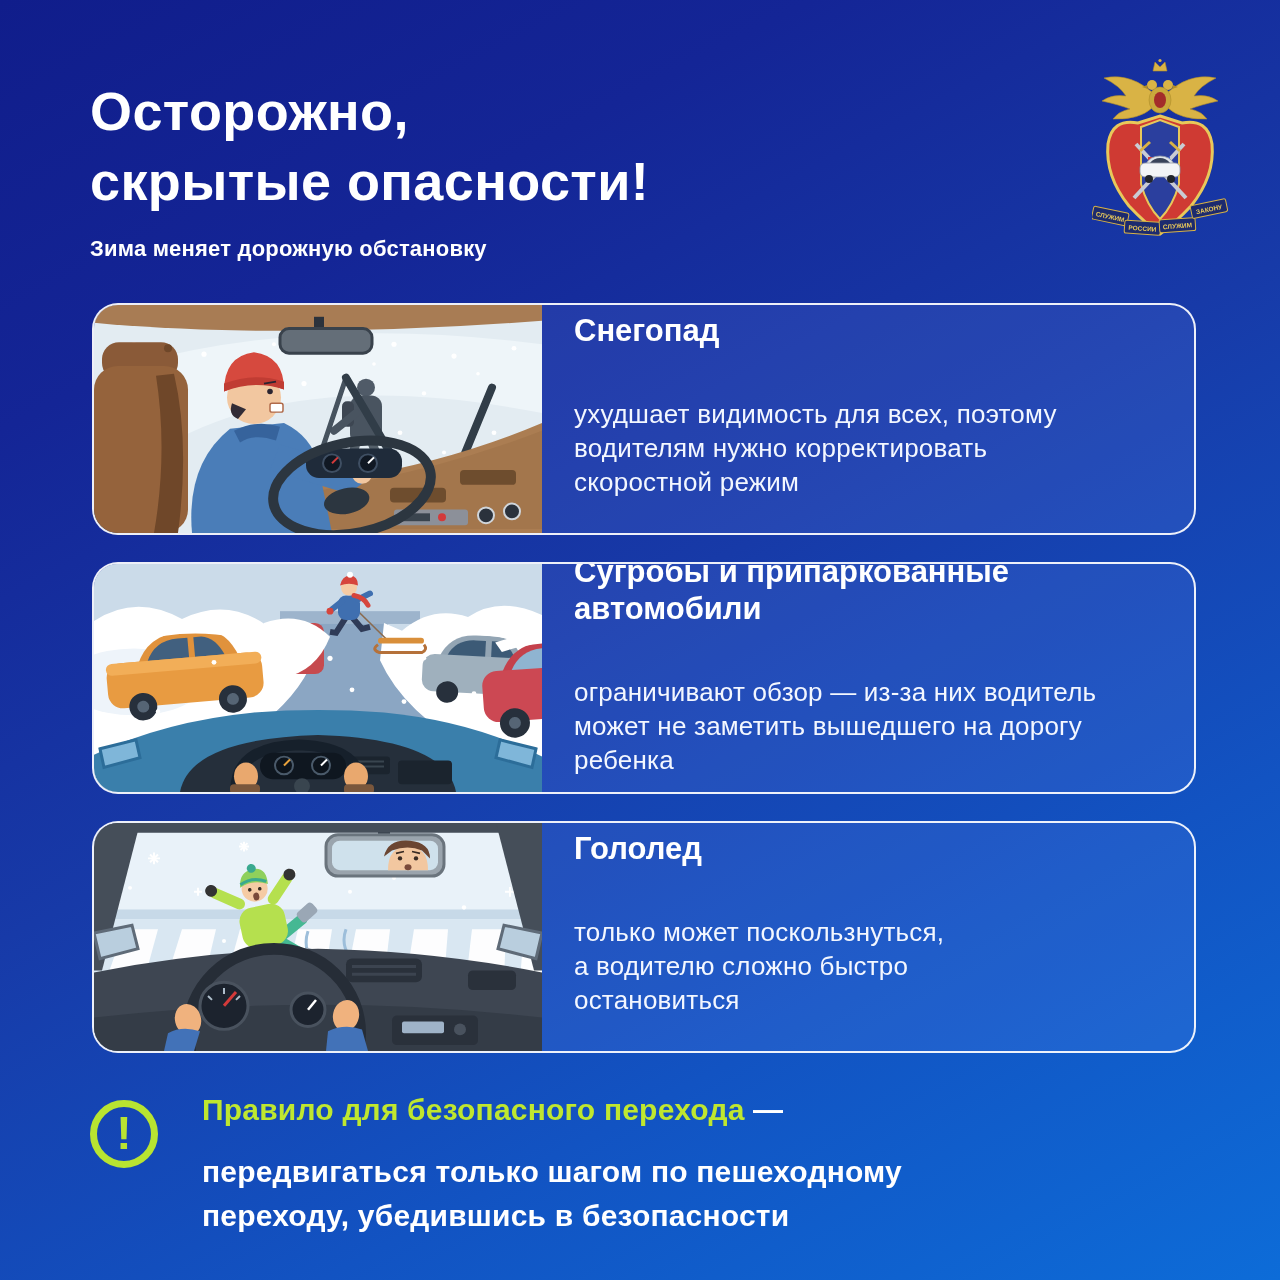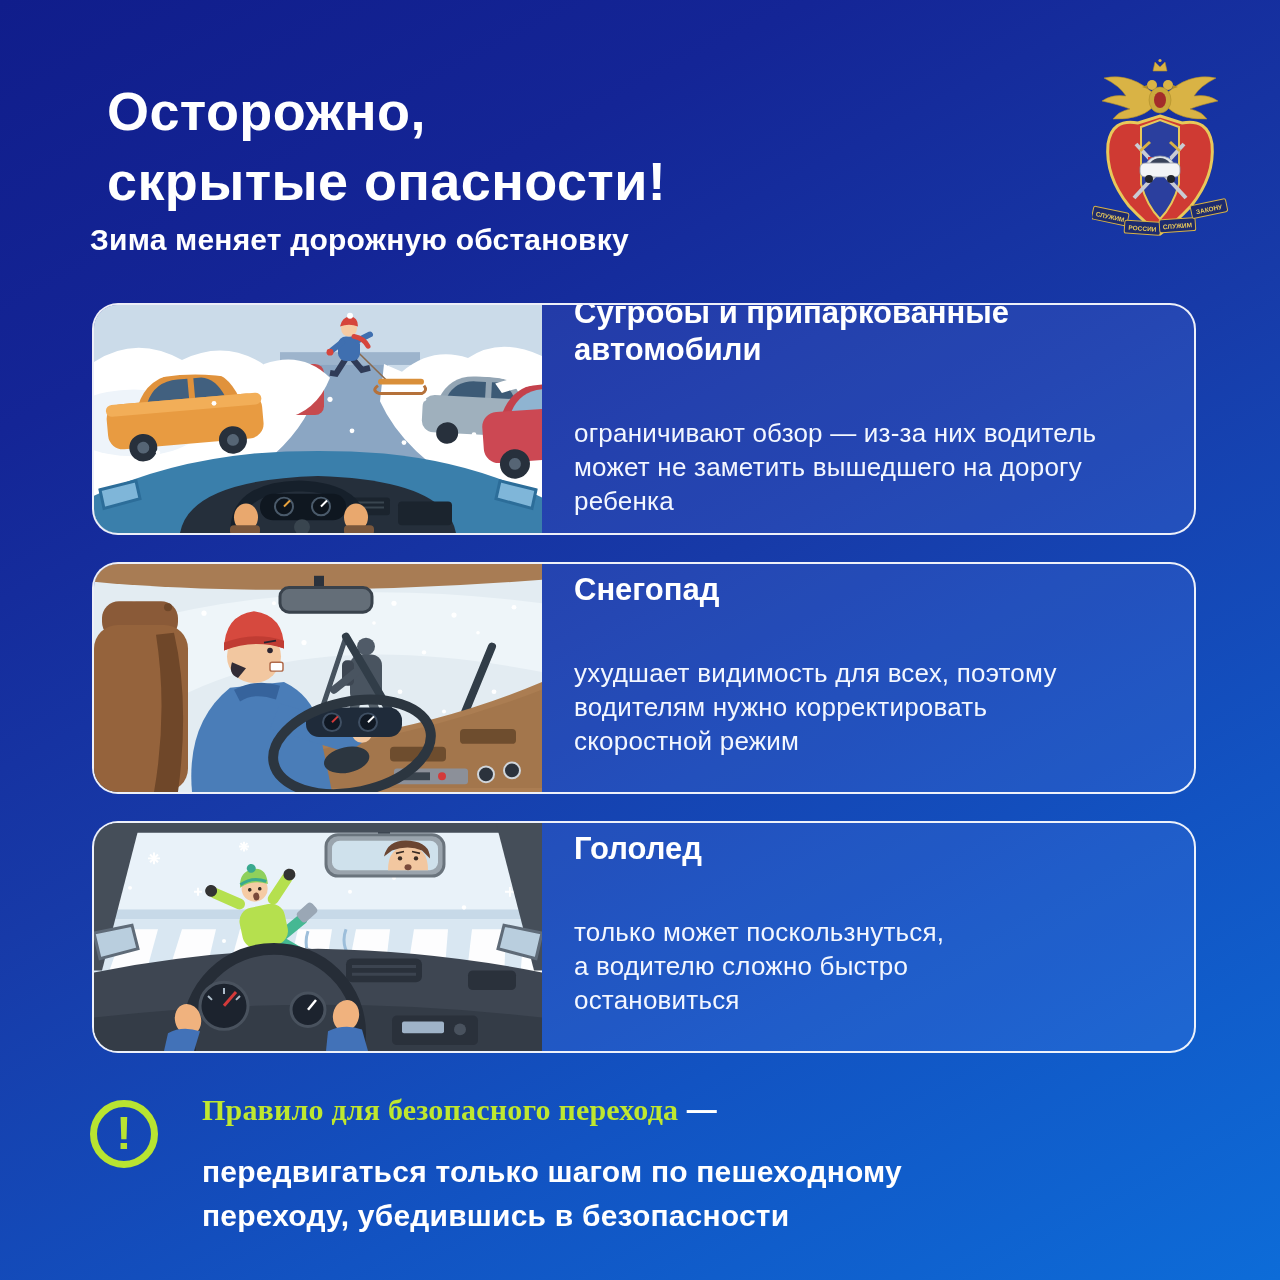--- a/index.html
+++ b/index.html
@@ -3,45 +3,45 @@
 <meta charset="utf-8">
 <style>
   html,body{margin:0;padding:0;}
   body{
     width:1280px;height:1280px;position:relative;overflow:hidden;
     background:linear-gradient(152deg,#101d8b 0%,#142596 22%,#173aa8 48%,#1253c2 74%,#0d6cd8 100%);
     font-family:"Liberation Sans",sans-serif;color:#ffffff;
   }
   .title{
     position:absolute;left:90px;top:76px;font-size:54px;font-weight:bold;
-    line-height:1.3;white-space:pre-line;letter-spacing:.4px;margin-left:17px;
+    line-height:1.3;white-space:pre-line;letter-spacing:.4px;
   }
   .subtitle{
-    position:absolute;left:90px;top:223px;font-size:30px;font-weight:bold;letter-spacing:.2px;
+    position:absolute;left:90px;top:236px;font-size:22px;font-weight:bold;letter-spacing:.2px;
   }
   .emblem{position:absolute;left:1092px;top:56px;width:136px;height:188px;}
   .emblem svg{display:block;width:100%;height:100%;}
   .cards{position:absolute;left:92px;top:303px;width:1104px;display:flex;flex-direction:column;gap:27px;}
   .card{
     height:232px;border:2px solid rgba(255,255,255,.92);border-radius:26px;
     display:flex;overflow:hidden;background:rgba(130,165,255,.13);box-sizing:border-box;
   }
   .card-illustration{width:448px;flex:none;background:#cbdbe9;}
   .card-illustration svg{display:block;width:100%;height:100%;}
   .card-text{flex:1;padding:6px 38px 6px 32px;display:flex;flex-direction:column;justify-content:center;}
   .card-heading{font-size:31px;font-weight:bold;line-height:1.22;white-space:pre-line;margin:0 0 22px;}
   .card-body{font-size:26px;line-height:1.3;white-space:pre-line;color:#f3f7ff;letter-spacing:.2px;}
   .footer{position:absolute;left:90px;top:1088px;display:flex;gap:44px;align-items:flex-start;}
   .warning-icon{
     width:68px;height:68px;box-sizing:border-box;border:7px solid #b8e431;border-radius:50%;
     flex:none;margin-top:12px;display:flex;align-items:center;justify-content:center;
   }
   .warning-icon span{color:#b8e431;font-size:46px;font-weight:bold;line-height:1;transform:translateY(-1px);}
   .footer-text{font-size:30px;font-weight:bold;line-height:1.47;letter-spacing:.2px;}
-  .footer-text .green{color:#bfe72f;font-family:Liberation Serif, serif;}
+  .footer-text .green{color:#bfe72f;}
   .footer-text .rest{white-space:pre-line;margin-top:18px;}
 </style>
 </head>
 <body>
 
 <div class="title">Осторожно,
 скрытые опасности!</div>
 <div class="subtitle">Зима меняет дорожную обстановку</div>
 
 <div class="emblem">
@@ -100,144 +100,20 @@
       </g>
       <g transform="translate(98,150) rotate(-12)">
         <rect width="36" height="13" rx="2" fill="#1c2a6e" stroke="#d9b345" stroke-width="1"></rect>
         <text x="18" y="9.5" text-anchor="middle">ЗАКОНУ</text>
       </g>
     </g>
   </svg>
 </div>
 
 <div class="cards">
-
-  <div class="card">
-    <div class="card-illustration">
-      <svg viewBox="0 0 448 232" preserveAspectRatio="none">
-        <rect width="448" height="232" fill="#cbdbe9"></rect>
-        <rect y="120" width="448" height="112" fill="#dfe9f3"></rect>
-
-        <path d="M210,56 L292,56 C308,112 376,162 448,198 L448,232 L0,232 L0,202 C86,168 194,118 210,56 Z" fill="#8ba6c3"></path>
-        <rect x="186" y="48" width="140" height="13" fill="#9db4cc"></rect>
-
-        <path d="M0,58 Q42,30 88,56 Q132,34 172,62 Q200,76 214,60 L220,96 Q198,152 122,192 Q60,216 0,228 Z" fill="#ffffff"></path>
-        <ellipse cx="60" cy="190" rx="120" ry="46" fill="#ffffff"></ellipse>
-        <ellipse cx="40" cy="120" rx="70" ry="34" fill="#eef4fa"></ellipse>
-
-        <g>
-          <rect x="194" y="60" width="36" height="52" rx="9" fill="#c64a4e"></rect>
-          <path d="M199,70 Q208,60 222,64 L224,80 L200,82 Z" fill="#3f5a77"></path>
-        </g>
-        <path d="M170,60 Q208,46 236,74 Q222,110 188,116 Q160,96 170,60 Z" fill="#ffffff"></path>
-
-        <g transform="translate(14,86) rotate(-5)">
-          <path d="M28,20 Q40,-10 72,-10 L98,-10 Q120,-8 130,20 Z" fill="#e0923c"></path>
-          <path d="M38,17 Q47,-4 70,-4 L80,-4 L80,17 Z" fill="#41607f"></path>
-          <path d="M86,-4 L94,-4 Q108,-2 116,17 L86,17 Z" fill="#41607f"></path>
-          <rect x="-4" y="16" width="156" height="46" rx="15" fill="#e89b41"></rect>
-          <rect x="-4" y="16" width="156" height="12" rx="6" fill="#f2ae58"></rect>
-          <circle cx="30" cy="62" r="14" fill="#27303c"></circle>
-          <circle cx="30" cy="62" r="6" fill="#566575"></circle>
-          <circle cx="120" cy="62" r="14" fill="#27303c"></circle>
-          <circle cx="120" cy="62" r="6" fill="#566575"></circle>
-          <path d="M24,-13 Q72,-26 134,-9 L130,0 Q74,-15 30,-3 Z" fill="#ffffff"></path>
-        </g>
-        <path d="M0,170 Q70,150 150,176 Q100,214 0,226 Z" fill="#ffffff"></path>
-
-        <path d="M448,52 Q406,32 374,54 Q338,42 308,68 L290,60 L286,98 Q310,152 382,192 Q418,210 448,220 Z" fill="#ffffff"></path>
-        <ellipse cx="400" cy="196" rx="110" ry="44" fill="#ffffff"></ellipse>
-
-        <g transform="translate(330,76) rotate(3)">
-          <path d="M16,18 Q26,-6 52,-6 L74,-6 Q92,-4 100,18 Z" fill="#93a5b4"></path>
-          <path d="M24,16 Q32,-1 52,-1 L62,-1 L62,16 Z" fill="#3c5a76"></path>
-          <path d="M68,-1 L74,-1 Q86,1 92,16 L68,16 Z" fill="#3c5a76"></path>
-          <rect x="0" y="15" width="112" height="38" rx="12" fill="#9fb0bd"></rect>
-          <circle cx="26" cy="53" r="11" fill="#27303c"></circle>
-          <circle cx="88" cy="53" r="11" fill="#27303c"></circle>
-          <path d="M14,-9 Q52,-20 102,-7 L100,-1 Q54,-12 18,-2 Z" fill="#ffffff"></path>
-        </g>
-
-        <g transform="translate(386,92) rotate(-4)">
-          <path d="M20,22 Q32,-8 64,-8 L92,-8 Q114,-6 124,22 Z" fill="#c4414c"></path>
-          <path d="M30,19 Q40,-2 64,-2 L76,-2 L76,19 Z" fill="#8fb4d1"></path>
-          <rect x="0" y="18" width="150" height="52" rx="15" fill="#cc4853"></rect>
-          <circle cx="30" cy="72" r="15" fill="#27303c"></circle>
-          <circle cx="30" cy="72" r="6" fill="#566575"></circle>
-          <path d="M16,-11 Q64,-24 128,-9 L124,0 Q66,-13 22,-1 Z" fill="#ffffff"></path>
-        </g>
-
-        <g>
-          <line x1="262" y1="46" x2="292" y2="76" stroke="#8a6a4e" stroke-width="1.6"></line>
-          <g transform="translate(284,72)">
-            <path d="M0,10 Q-7,15 1,18 L44,18 Q50,15 46,10" fill="none" stroke="#b5713a" stroke-width="3"></path>
-            <rect x="0" y="3" width="46" height="6" rx="3" fill="#d98f3a"></rect>
-          </g>
-          <g transform="translate(246,20)">
-            <path d="M6,34 L-4,50 L-10,49" stroke="#2f3b57" stroke-width="6" fill="none"></path>
-            <path d="M12,34 L22,46 L30,44" stroke="#2f3b57" stroke-width="6" fill="none"></path>
-            <rect x="-2" y="12" width="22" height="25" rx="8" fill="#3f6fb0"></rect>
-            <path d="M18,16 L30,10" stroke="#3f6fb0" stroke-width="6" stroke-linecap="round"></path>
-            <path d="M2,18 L-8,26" stroke="#3f6fb0" stroke-width="6" stroke-linecap="round"></path>
-            <circle cx="-10" cy="28" r="3.5" fill="#d6453c"></circle>
-            <circle cx="9" cy="4" r="8" fill="#f5cba4"></circle>
-            <path d="M0,2 Q2,-8 10,-8 Q18,-8 18,2 Q9,-2 0,2 Z" fill="#d6453c"></path>
-            <circle cx="10" cy="-9" r="3" fill="#ffffff"></circle>
-            <path d="M14,12 Q24,14 28,22" stroke="#d6453c" stroke-width="5" fill="none" stroke-linecap="round"></path>
-          </g>
-        </g>
-
-        <g fill="#ffffff">
-          <circle cx="236" cy="96" r="2.6"></circle>
-            <circle cx="258" cy="128" r="2.4"></circle>
-            <circle cx="224" cy="152" r="2.8"></circle>
-          <circle cx="276" cy="168" r="2.4"></circle>
-            <circle cx="196" cy="120" r="2.2"></circle>
-            <circle cx="310" cy="140" r="2.4"></circle>
-          <circle cx="172" cy="150" r="2.4"></circle>
-            <circle cx="246" cy="184" r="2.6"></circle>
-            <circle cx="330" cy="96" r="2.2"></circle>
-          <circle cx="120" cy="100" r="2.4"></circle>
-            <circle cx="380" cy="132" r="2.4"></circle>
-            <circle cx="64" cy="150" r="2.2"></circle>
-          <circle cx="404" cy="64" r="2.2"></circle>
-            <circle cx="150" cy="66" r="2.2"></circle>
-        </g>
-
-        <g>
-          <path d="M0,232 L0,194 Q70,160 160,151 Q224,146 290,151 Q380,160 448,196 L448,232 Z" fill="#3a7fab"></path>
-          <path d="M86,232 Q96,178 224,174 Q352,178 362,232 Z" fill="#252f3b"></path>
-          <rect x="248" y="196" width="48" height="18" rx="3" fill="#1b242e"></rect>
-          <line x1="254" y1="201" x2="290" y2="201" stroke="#39454f" stroke-width="2"></line>
-          <line x1="254" y1="206" x2="290" y2="206" stroke="#39454f" stroke-width="2"></line>
-          <rect x="304" y="200" width="54" height="24" rx="4" fill="#1b242e"></rect>
-          <path d="M142,232 Q140,186 205,184 Q270,186 268,232" stroke="#16202b" stroke-width="11" fill="none"></path>
-          <rect x="166" y="192" width="86" height="27" rx="13" fill="#0f1720"></rect>
-          <circle cx="190" cy="205" r="9" fill="#0d141c" stroke="#4a5a6a" stroke-width="2"></circle>
-          <line x1="190" y1="205" x2="196" y2="199" stroke="#e8a23c" stroke-width="2"></line>
-          <circle cx="227" cy="205" r="9" fill="#0d141c" stroke="#4a5a6a" stroke-width="2"></circle>
-          <line x1="227" y1="205" x2="233" y2="199" stroke="#ffffff" stroke-width="2"></line>
-          <circle cx="208" cy="226" r="8" fill="#39454f"></circle>
-          <ellipse cx="152" cy="216" rx="12" ry="14" fill="#e9a86e"></ellipse>
-          <rect x="136" y="224" width="30" height="10" rx="4" fill="#7a573c"></rect>
-          <ellipse cx="262" cy="216" rx="12" ry="14" fill="#e9a86e"></ellipse>
-          <rect x="250" y="224" width="30" height="10" rx="4" fill="#7a573c"></rect>
-          <path d="M6,188 L42,179 L46,197 L10,207 Z" fill="#7fb6d9" stroke="#2c6d99" stroke-width="3"></path>
-          <path d="M442,188 L406,179 L402,197 L438,207 Z" fill="#7fb6d9" stroke="#2c6d99" stroke-width="3"></path>
-        </g>
-      </svg>
-    </div>
-    <div class="card-text">
-      <h2 class="card-heading">Сугробы и припаркованные
-автомобили</h2>
-      <p class="card-body">ограничивают обзор — из-за них водитель
-может не заметить вышедшего на дорогу
-ребенка</p>
-    </div>
-  </div>
 
   <div class="card">
     <div class="card-illustration">
       <svg viewBox="0 0 448 232" preserveAspectRatio="none">
         <rect width="448" height="232" fill="#e3ecf2"></rect>
         <path d="M60,150 Q200,60 448,110 L448,40 Q220,10 40,60 Z" fill="#eef5f9"></path>
         <path d="M300,190 Q380,140 448,150 L448,200 Z" fill="#d4e2ec"></path>
 
         <g opacity="0.92">
           <circle cx="272" cy="84" r="9" fill="#434f5c"></circle>
@@ -332,20 +208,144 @@
             <ellipse cx="250" cy="198" rx="23" ry="13" fill="#2c3640"></ellipse>
           </g>
         </g>
       </svg>
     </div>
     <div class="card-text">
       <h2 class="card-heading">Снегопад</h2>
       <p class="card-body">ухудшает видимость для всех, поэтому
 водителям нужно корректировать
 скоростной режим</p>
+    </div>
+  </div>
+
+  <div class="card">
+    <div class="card-illustration">
+      <svg viewBox="0 0 448 232" preserveAspectRatio="none">
+        <rect width="448" height="232" fill="#cbdbe9"></rect>
+        <rect y="120" width="448" height="112" fill="#dfe9f3"></rect>
+
+        <path d="M210,56 L292,56 C308,112 376,162 448,198 L448,232 L0,232 L0,202 C86,168 194,118 210,56 Z" fill="#8ba6c3"></path>
+        <rect x="186" y="48" width="140" height="13" fill="#9db4cc"></rect>
+
+        <path d="M0,58 Q42,30 88,56 Q132,34 172,62 Q200,76 214,60 L220,96 Q198,152 122,192 Q60,216 0,228 Z" fill="#ffffff"></path>
+        <ellipse cx="60" cy="190" rx="120" ry="46" fill="#ffffff"></ellipse>
+        <ellipse cx="40" cy="120" rx="70" ry="34" fill="#eef4fa"></ellipse>
+
+        <g>
+          <rect x="194" y="60" width="36" height="52" rx="9" fill="#c64a4e"></rect>
+          <path d="M199,70 Q208,60 222,64 L224,80 L200,82 Z" fill="#3f5a77"></path>
+        </g>
+        <path d="M170,60 Q208,46 236,74 Q222,110 188,116 Q160,96 170,60 Z" fill="#ffffff"></path>
+
+        <g transform="translate(14,86) rotate(-5)">
+          <path d="M28,20 Q40,-10 72,-10 L98,-10 Q120,-8 130,20 Z" fill="#e0923c"></path>
+          <path d="M38,17 Q47,-4 70,-4 L80,-4 L80,17 Z" fill="#41607f"></path>
+          <path d="M86,-4 L94,-4 Q108,-2 116,17 L86,17 Z" fill="#41607f"></path>
+          <rect x="-4" y="16" width="156" height="46" rx="15" fill="#e89b41"></rect>
+          <rect x="-4" y="16" width="156" height="12" rx="6" fill="#f2ae58"></rect>
+          <circle cx="30" cy="62" r="14" fill="#27303c"></circle>
+          <circle cx="30" cy="62" r="6" fill="#566575"></circle>
+          <circle cx="120" cy="62" r="14" fill="#27303c"></circle>
+          <circle cx="120" cy="62" r="6" fill="#566575"></circle>
+          <path d="M24,-13 Q72,-26 134,-9 L130,0 Q74,-15 30,-3 Z" fill="#ffffff"></path>
+        </g>
+        <path d="M0,170 Q70,150 150,176 Q100,214 0,226 Z" fill="#ffffff"></path>
+
+        <path d="M448,52 Q406,32 374,54 Q338,42 308,68 L290,60 L286,98 Q310,152 382,192 Q418,210 448,220 Z" fill="#ffffff"></path>
+        <ellipse cx="400" cy="196" rx="110" ry="44" fill="#ffffff"></ellipse>
+
+        <g transform="translate(330,76) rotate(3)">
+          <path d="M16,18 Q26,-6 52,-6 L74,-6 Q92,-4 100,18 Z" fill="#93a5b4"></path>
+          <path d="M24,16 Q32,-1 52,-1 L62,-1 L62,16 Z" fill="#3c5a76"></path>
+          <path d="M68,-1 L74,-1 Q86,1 92,16 L68,16 Z" fill="#3c5a76"></path>
+          <rect x="0" y="15" width="112" height="38" rx="12" fill="#9fb0bd"></rect>
+          <circle cx="26" cy="53" r="11" fill="#27303c"></circle>
+          <circle cx="88" cy="53" r="11" fill="#27303c"></circle>
+          <path d="M14,-9 Q52,-20 102,-7 L100,-1 Q54,-12 18,-2 Z" fill="#ffffff"></path>
+        </g>
+
+        <g transform="translate(386,92) rotate(-4)">
+          <path d="M20,22 Q32,-8 64,-8 L92,-8 Q114,-6 124,22 Z" fill="#c4414c"></path>
+          <path d="M30,19 Q40,-2 64,-2 L76,-2 L76,19 Z" fill="#8fb4d1"></path>
+          <rect x="0" y="18" width="150" height="52" rx="15" fill="#cc4853"></rect>
+          <circle cx="30" cy="72" r="15" fill="#27303c"></circle>
+          <circle cx="30" cy="72" r="6" fill="#566575"></circle>
+          <path d="M16,-11 Q64,-24 128,-9 L124,0 Q66,-13 22,-1 Z" fill="#ffffff"></path>
+        </g>
+
+        <g>
+          <line x1="262" y1="46" x2="292" y2="76" stroke="#8a6a4e" stroke-width="1.6"></line>
+          <g transform="translate(284,72)">
+            <path d="M0,10 Q-7,15 1,18 L44,18 Q50,15 46,10" fill="none" stroke="#b5713a" stroke-width="3"></path>
+            <rect x="0" y="3" width="46" height="6" rx="3" fill="#d98f3a"></rect>
+          </g>
+          <g transform="translate(246,20)">
+            <path d="M6,34 L-4,50 L-10,49" stroke="#2f3b57" stroke-width="6" fill="none"></path>
+            <path d="M12,34 L22,46 L30,44" stroke="#2f3b57" stroke-width="6" fill="none"></path>
+            <rect x="-2" y="12" width="22" height="25" rx="8" fill="#3f6fb0"></rect>
+            <path d="M18,16 L30,10" stroke="#3f6fb0" stroke-width="6" stroke-linecap="round"></path>
+            <path d="M2,18 L-8,26" stroke="#3f6fb0" stroke-width="6" stroke-linecap="round"></path>
+            <circle cx="-10" cy="28" r="3.5" fill="#d6453c"></circle>
+            <circle cx="9" cy="4" r="8" fill="#f5cba4"></circle>
+            <path d="M0,2 Q2,-8 10,-8 Q18,-8 18,2 Q9,-2 0,2 Z" fill="#d6453c"></path>
+            <circle cx="10" cy="-9" r="3" fill="#ffffff"></circle>
+            <path d="M14,12 Q24,14 28,22" stroke="#d6453c" stroke-width="5" fill="none" stroke-linecap="round"></path>
+          </g>
+        </g>
+
+        <g fill="#ffffff">
+          <circle cx="236" cy="96" r="2.6"></circle>
+            <circle cx="258" cy="128" r="2.4"></circle>
+            <circle cx="224" cy="152" r="2.8"></circle>
+          <circle cx="276" cy="168" r="2.4"></circle>
+            <circle cx="196" cy="120" r="2.2"></circle>
+            <circle cx="310" cy="140" r="2.4"></circle>
+          <circle cx="172" cy="150" r="2.4"></circle>
+            <circle cx="246" cy="184" r="2.6"></circle>
+            <circle cx="330" cy="96" r="2.2"></circle>
+          <circle cx="120" cy="100" r="2.4"></circle>
+            <circle cx="380" cy="132" r="2.4"></circle>
+            <circle cx="64" cy="150" r="2.2"></circle>
+          <circle cx="404" cy="64" r="2.2"></circle>
+            <circle cx="150" cy="66" r="2.2"></circle>
+        </g>
+
+        <g>
+          <path d="M0,232 L0,194 Q70,160 160,151 Q224,146 290,151 Q380,160 448,196 L448,232 Z" fill="#3a7fab"></path>
+          <path d="M86,232 Q96,178 224,174 Q352,178 362,232 Z" fill="#252f3b"></path>
+          <rect x="248" y="196" width="48" height="18" rx="3" fill="#1b242e"></rect>
+          <line x1="254" y1="201" x2="290" y2="201" stroke="#39454f" stroke-width="2"></line>
+          <line x1="254" y1="206" x2="290" y2="206" stroke="#39454f" stroke-width="2"></line>
+          <rect x="304" y="200" width="54" height="24" rx="4" fill="#1b242e"></rect>
+          <path d="M142,232 Q140,186 205,184 Q270,186 268,232" stroke="#16202b" stroke-width="11" fill="none"></path>
+          <rect x="166" y="192" width="86" height="27" rx="13" fill="#0f1720"></rect>
+          <circle cx="190" cy="205" r="9" fill="#0d141c" stroke="#4a5a6a" stroke-width="2"></circle>
+          <line x1="190" y1="205" x2="196" y2="199" stroke="#e8a23c" stroke-width="2"></line>
+          <circle cx="227" cy="205" r="9" fill="#0d141c" stroke="#4a5a6a" stroke-width="2"></circle>
+          <line x1="227" y1="205" x2="233" y2="199" stroke="#ffffff" stroke-width="2"></line>
+          <circle cx="208" cy="226" r="8" fill="#39454f"></circle>
+          <ellipse cx="152" cy="216" rx="12" ry="14" fill="#e9a86e"></ellipse>
+          <rect x="136" y="224" width="30" height="10" rx="4" fill="#7a573c"></rect>
+          <ellipse cx="262" cy="216" rx="12" ry="14" fill="#e9a86e"></ellipse>
+          <rect x="250" y="224" width="30" height="10" rx="4" fill="#7a573c"></rect>
+          <path d="M6,188 L42,179 L46,197 L10,207 Z" fill="#7fb6d9" stroke="#2c6d99" stroke-width="3"></path>
+          <path d="M442,188 L406,179 L402,197 L438,207 Z" fill="#7fb6d9" stroke="#2c6d99" stroke-width="3"></path>
+        </g>
+      </svg>
+    </div>
+    <div class="card-text">
+      <h2 class="card-heading">Сугробы и припаркованные
+автомобили</h2>
+      <p class="card-body">ограничивают обзор — из-за них водитель
+может не заметить вышедшего на дорогу
+ребенка</p>
     </div>
   </div>
 
   <div class="card">
     <div class="card-illustration">
       <svg viewBox="0 0 448 232" preserveAspectRatio="none">
         <rect width="448" height="232" fill="#e9f2f9"></rect>
         <rect y="88" width="448" height="10" fill="#c7d9e8"></rect>
         <rect y="98" width="448" height="80" fill="#d9e7f2"></rect>
 

